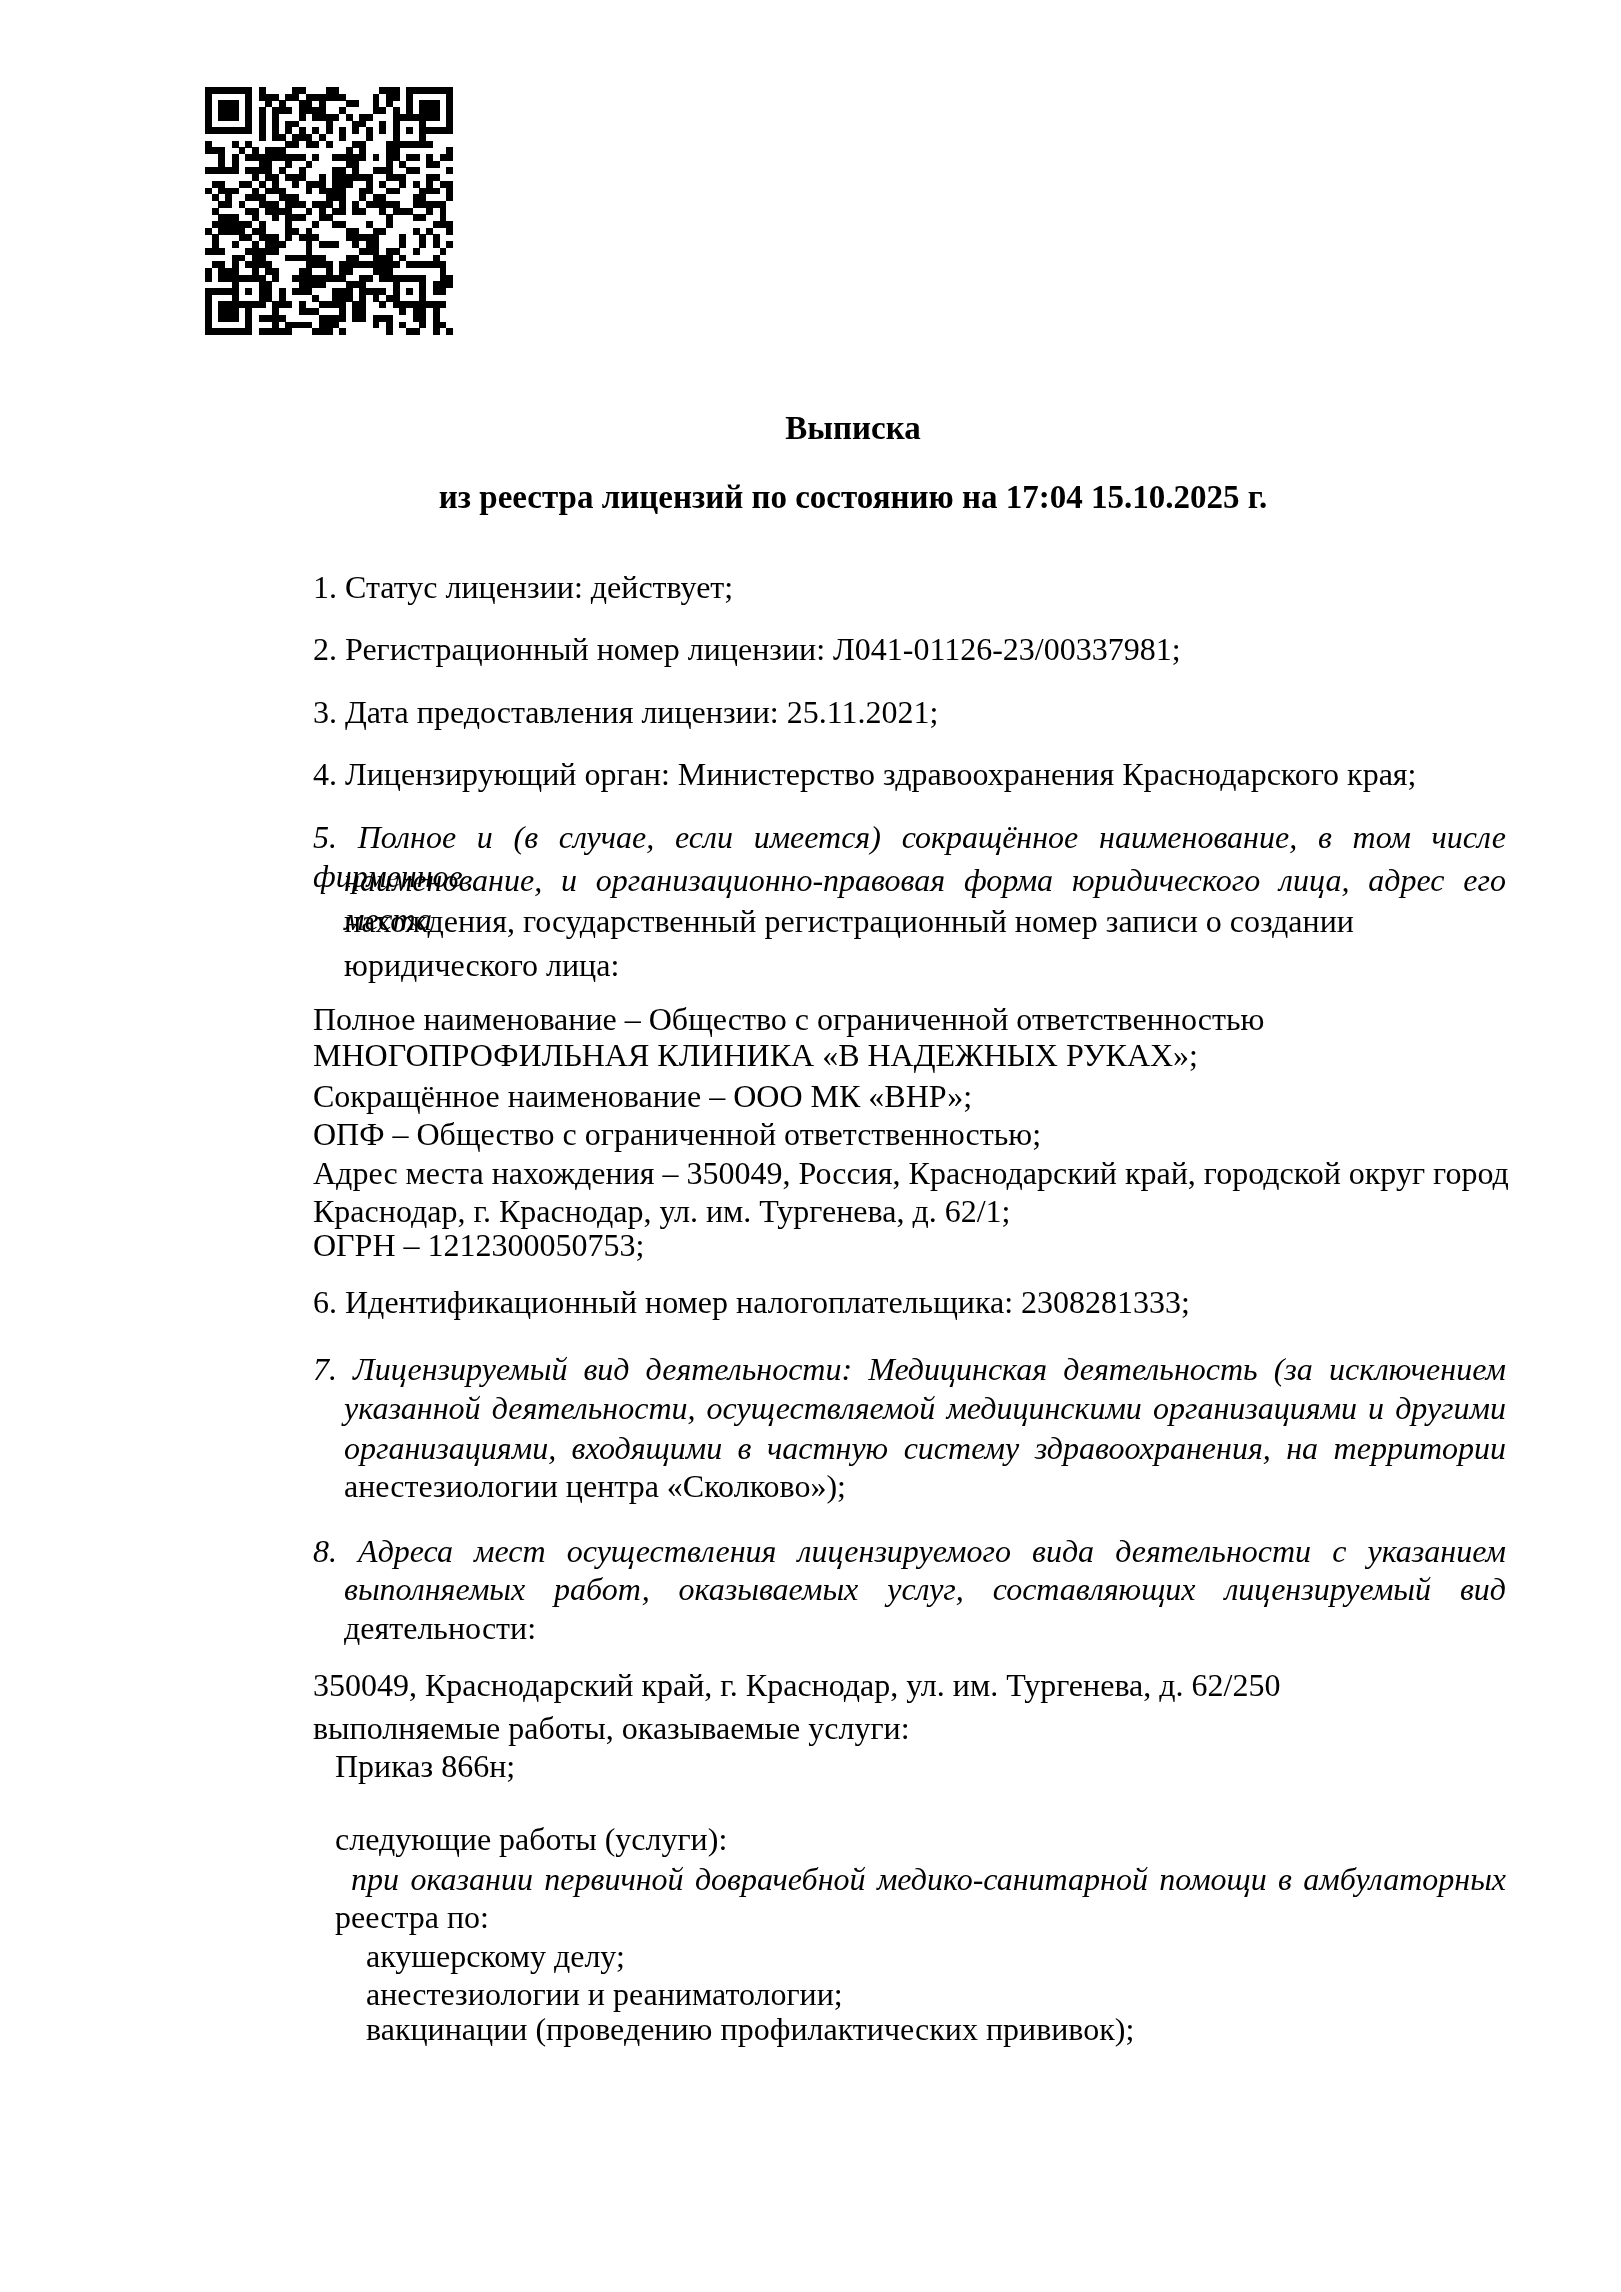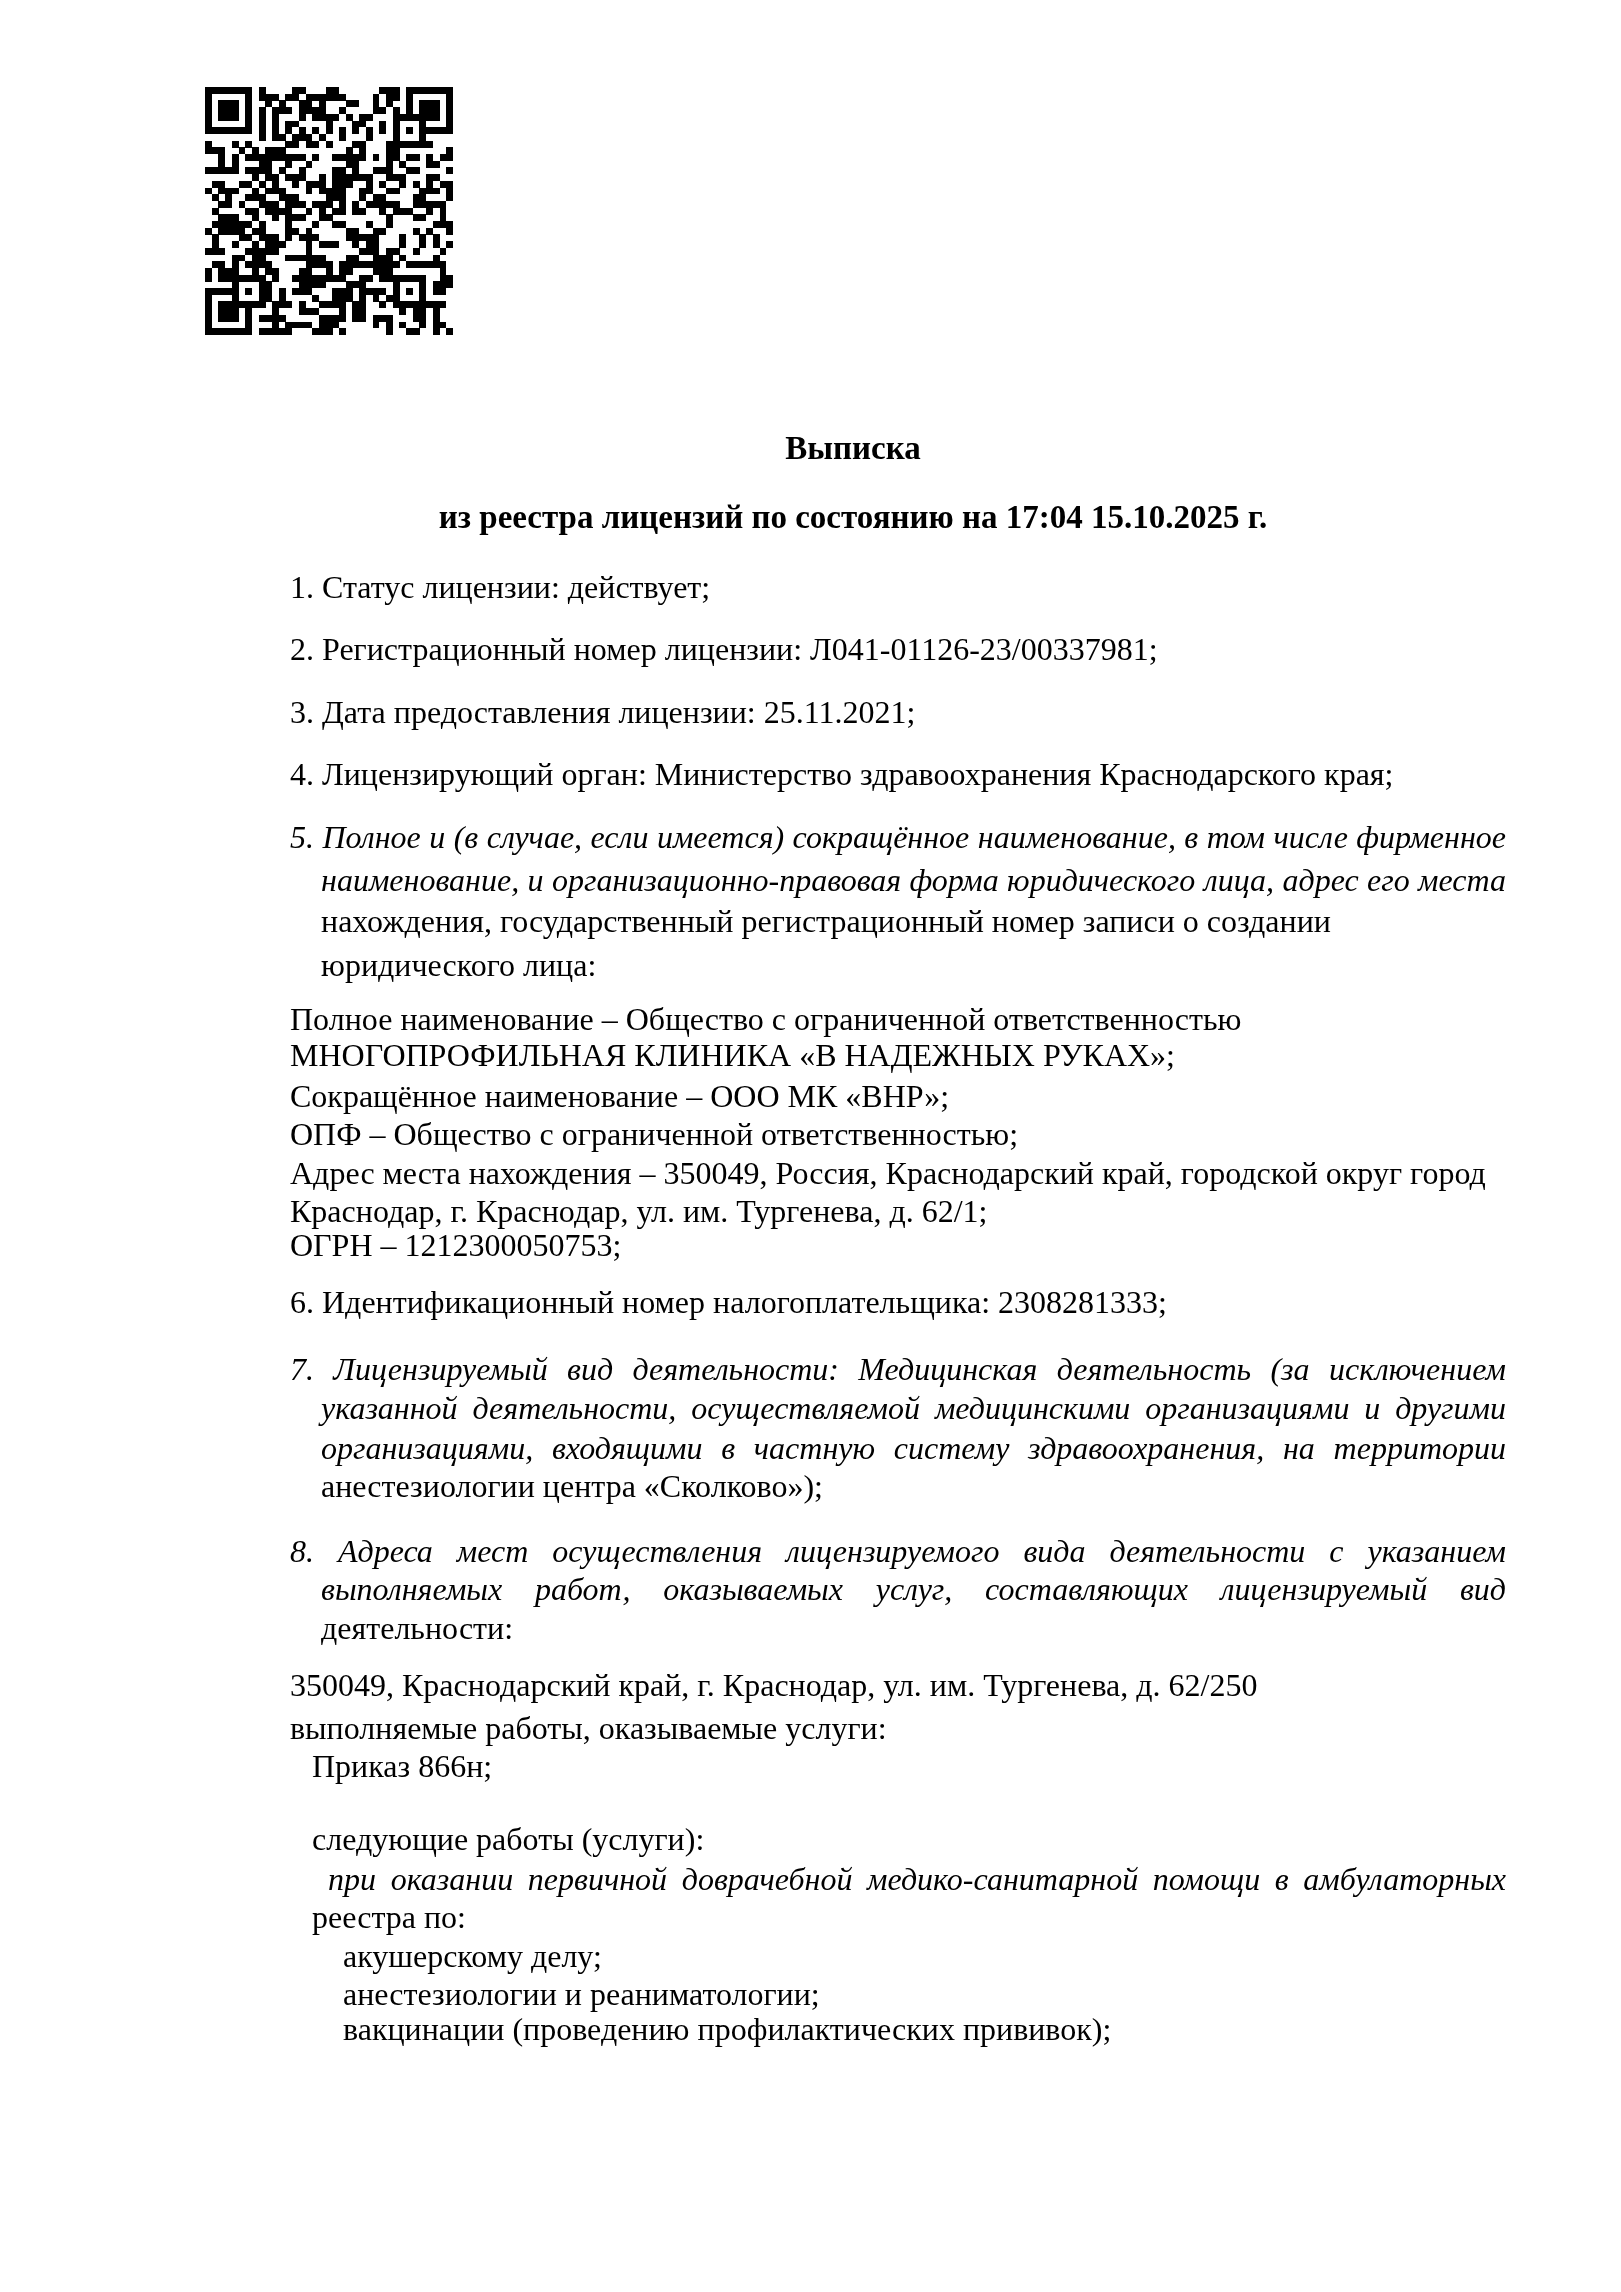--- a/index.html
+++ b/index.html
@@ -12,26 +12,26 @@
     overflow:hidden;
     margin:0 auto;
   }
   .qr{
     position:absolute;left:205px;top:87px;
     width:248px;height:248px;
   }
   .ttl{
     position:absolute;left:199px;width:1308px;
     text-align:center;font-weight:bold;
-    font-size:33px;line-height:43px;white-space:nowrap;margin-top:20px;
+    font-size:33px;line-height:43px;white-space:nowrap;
   }
   .ln{
     position:absolute;right:115px;
     font-size:32px;line-height:39px;
-    white-space:nowrap;text-align:left;
+    white-space:nowrap;text-align:left;margin-left:23px;
   }
   .j{
     white-space:normal;
     text-align:justify;
     text-align-last:justify;
     font-style:italic;
   }
 </style>
 </head>
 <body>

